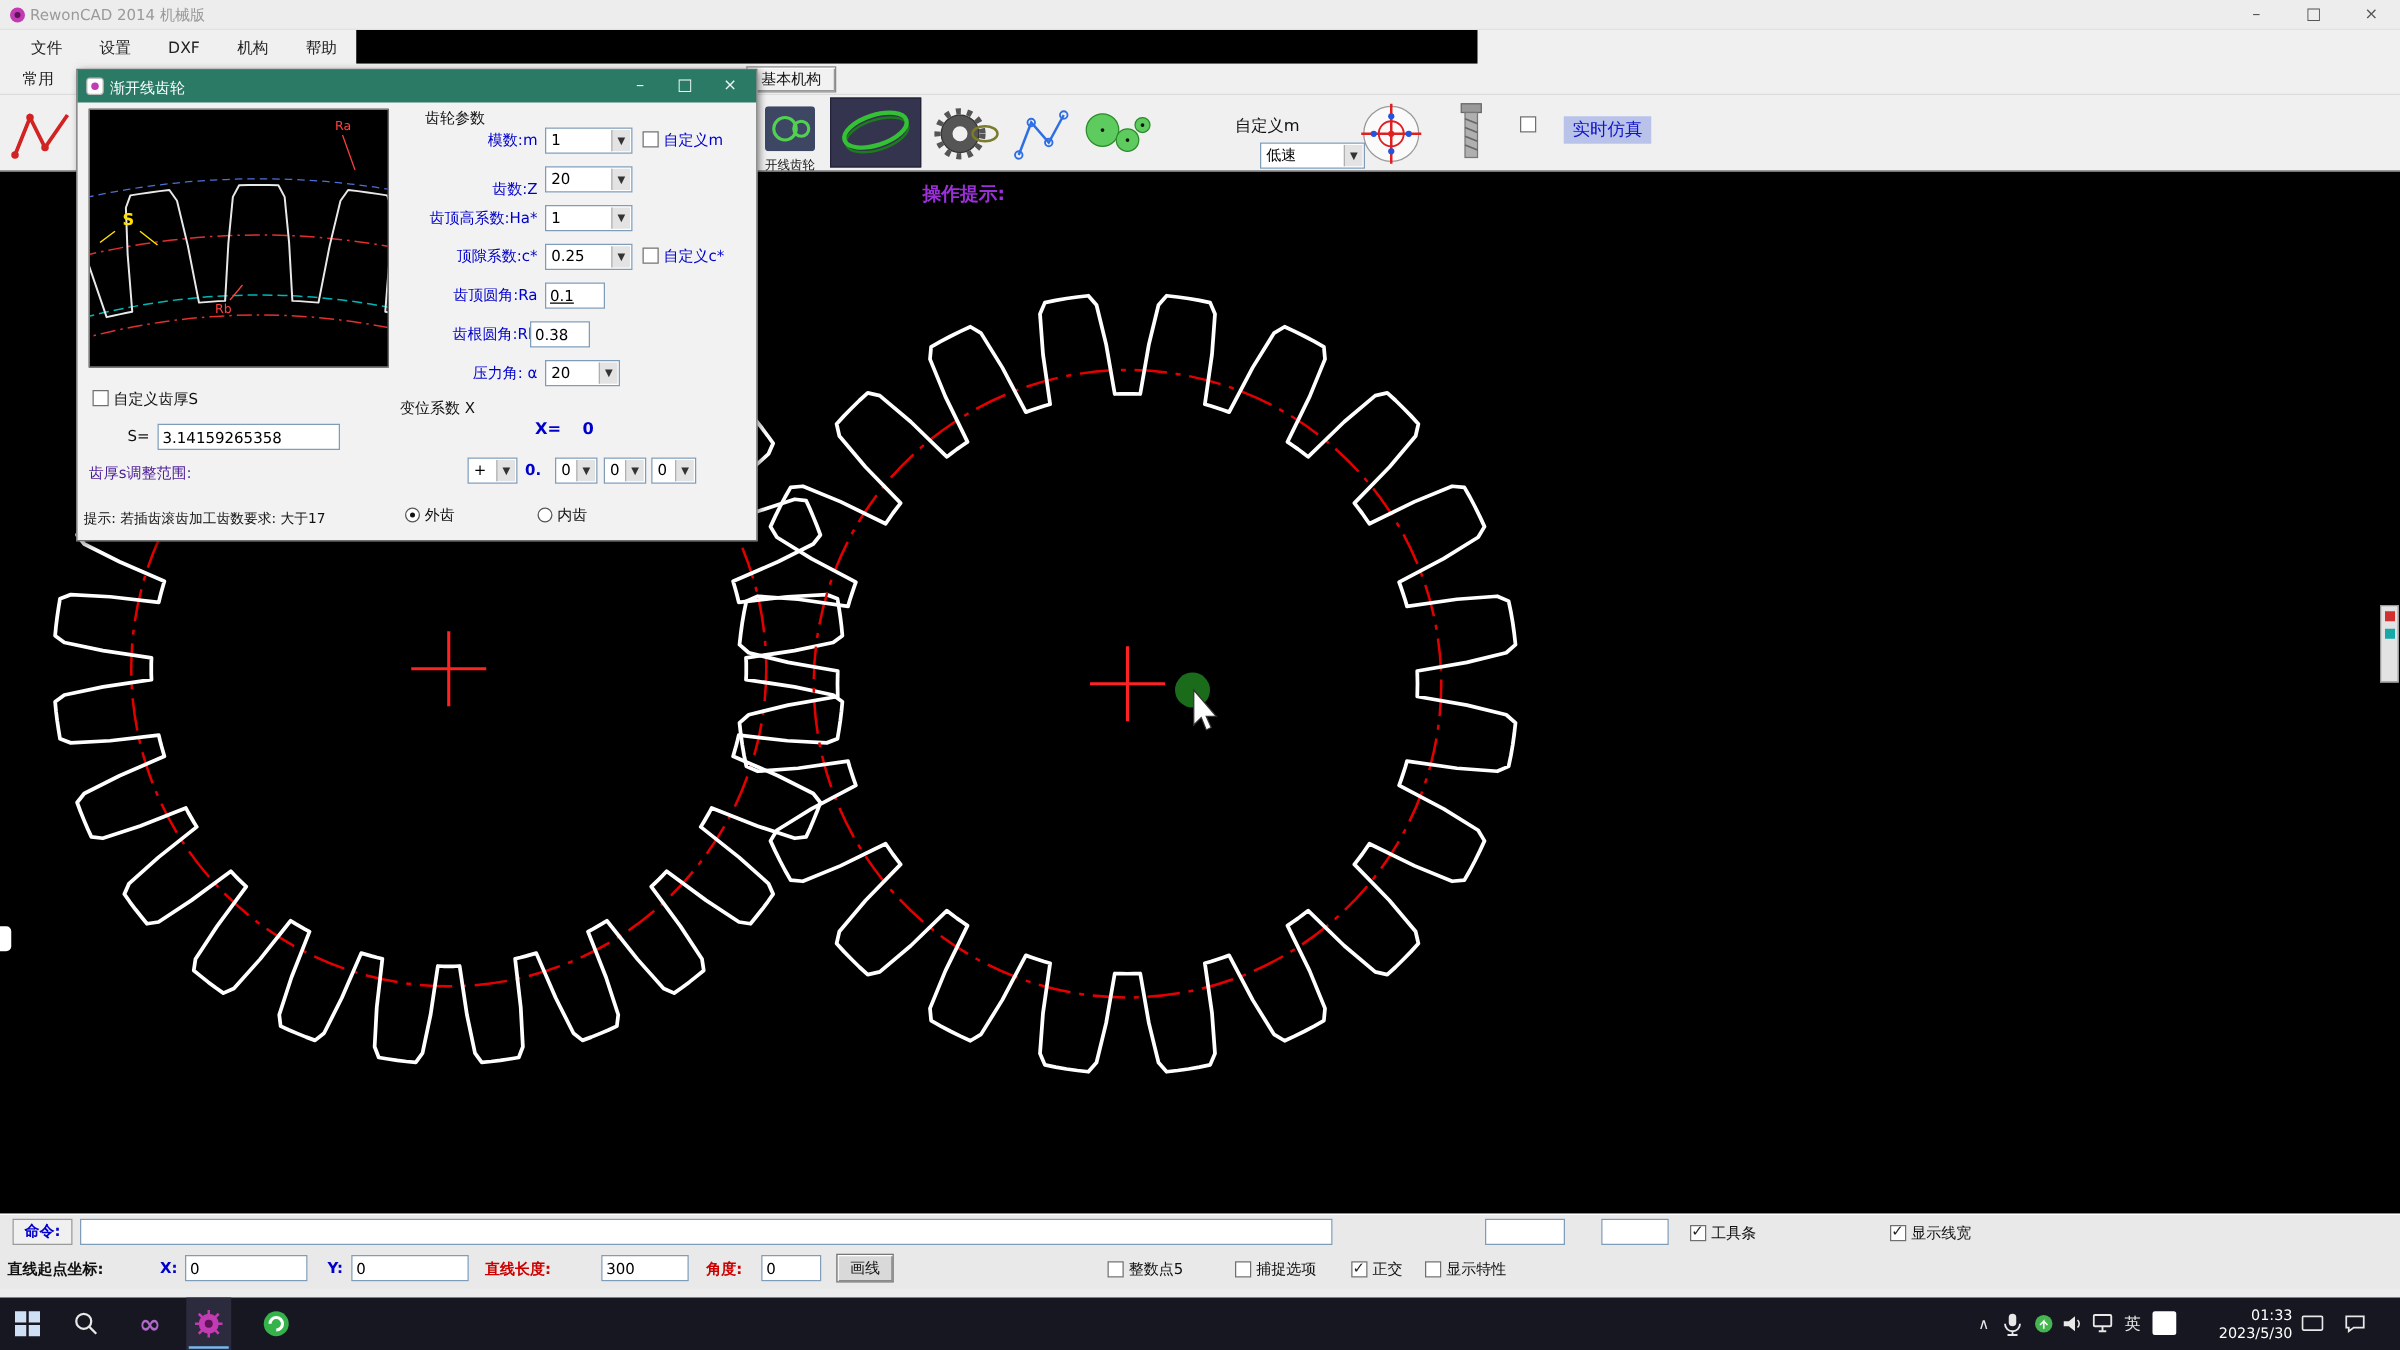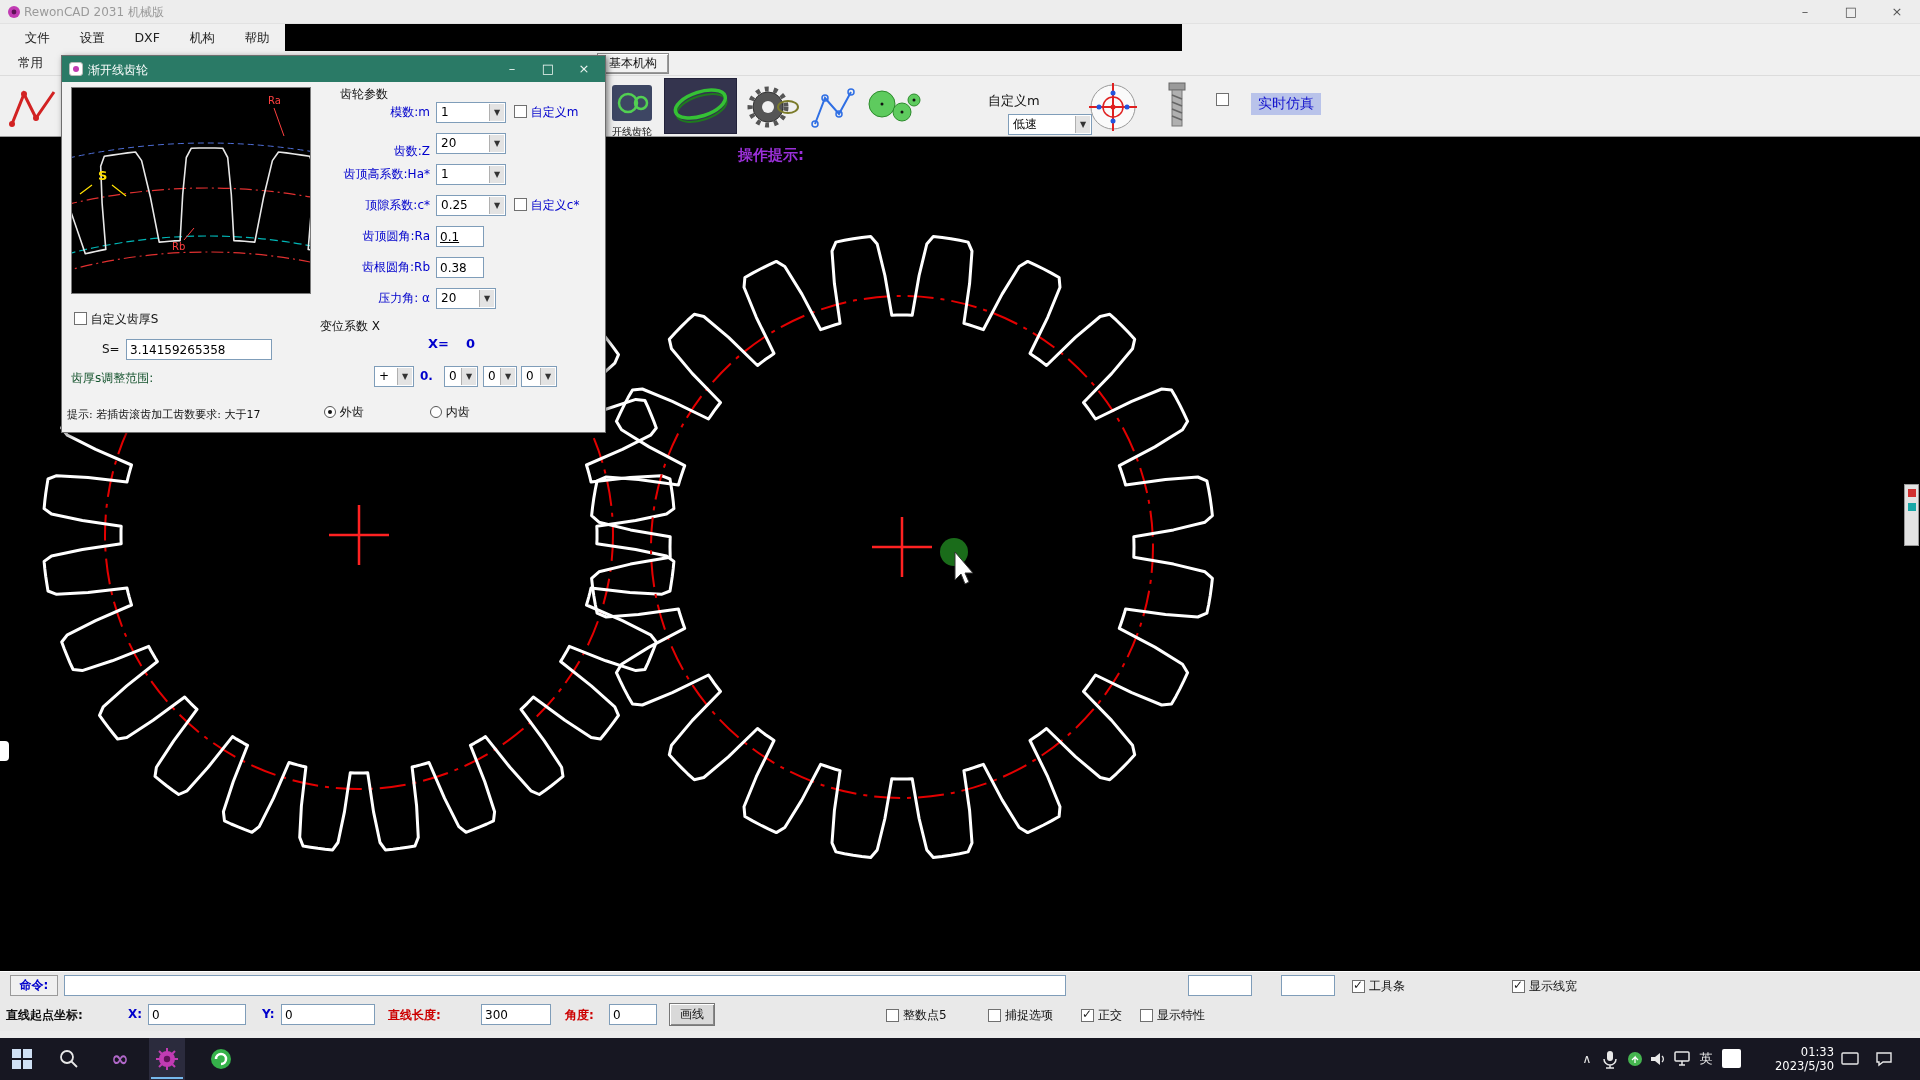--- a/index.html
+++ b/index.html
@@ -68,21 +68,21 @@
   .bluelab{color:#0000cc}
   .prow-label{position:absolute;left:206px;width:162px;text-align:right;color:#0000cc}
   .combo{position:absolute;background:#fff;border:1px solid #7f9db9;height:21px;line-height:19px;padding-left:4px;color:#000}
   .combo .arr{position:absolute;right:1px;top:1px;bottom:1px;width:15px;background:#e3e3e3;border-left:1px solid #b0b0b0;
               text-align:center;line-height:17px;font-size:8px;color:#333}
   .tin{position:absolute;background:#fff;border:1px solid #7f9db9;font-size:12px;padding:1px 3px;height:21px;font-family:inherit}
   .cb{position:relative;display:inline-block;width:13px;height:13px;background:#fff;border:1px solid #707070;vertical-align:-2px}
   .cb.checked::after{content:"\2713";position:absolute;left:0;top:-3px;font-size:12px;color:#222;font-weight:bold}
   .radio{display:inline-block;width:12px;height:12px;border:1px solid #555;border-radius:50%;background:#fff;position:relative;vertical-align:-2px}
   .radio.checked::after{content:"";position:absolute;left:3px;top:3px;width:4px;height:4px;border-radius:50%;background:#111}
-  .purple{color:#14532d}
+  .purple{color:#4c1d95}
 
   
   #cmdbar{left:0;top:971px;width:1920px;height:28px;background:#e9e9e9;border-top:1px solid #fff;z-index:4}
   #cmd-label{position:absolute;left:10px;top:3px;width:48px;height:21px;border:1px solid #9a9a9a;background:#f0f0f0;
              text-align:center;line-height:19px;color:#0000cc;font-weight:bold}
   #statusbar{left:0;top:999px;width:1920px;height:32px;background:#e9e9e9;z-index:4}
   #gapfill{left:0;top:1031px;width:1920px;height:7px;background:#ececec;z-index:4}
   .sb-red{color:#cc0000;font-weight:bold}
   .sb-blue{color:#0000cc;font-weight:bold}
   #draw-btn{position:absolute;left:669px;top:4px;width:46px;height:23px;background:#d9d9d9;border:1px solid #777;
@@ -99,21 +99,21 @@
   #ime-box{position:absolute;left:1722px;top:11px;width:19px;height:19px;background:#fff;border-radius:2px}
 </style>
 </head>
 <body>
 
 <div id="titlebar" class="abs">
   <svg class="abs" style="left:6px;top:4px" width="16" height="16">
     <circle cx="8" cy="8" r="6" fill="#c13bb3"></circle>
       <circle cx="8" cy="8" r="2.4" fill="#5e1257"></circle>
   </svg>
-  <span class="ttl">RewonCAD 2031 机械版</span>
+  <span class="ttl">RewonCAD 2014 机械版</span>
   <span class="winbtn" style="left:1782px">–</span>
   <span class="winbtn" style="left:1828px">□</span>
   <span class="winbtn" style="left:1874px">×</span>
 </div>
 
 <div id="menubar" class="abs">
   <span style="display:inline-block;width:8px"></span>
   <span class="menuitem">文件</span>
   <span class="menuitem">设置</span>
   <span class="menuitem">DXF</span>
@@ -293,21 +293,21 @@
   </div>
   <span class="abs" style="left:452px;top:141px">
     <span class="cb"></span>
     <span class="bluelab">自定义c*</span>
   </span>
 
   <span class="prow-label" style="top:172px">齿顶圆角:Ra</span>
   <input class="tin" style="left: 374px; top: 170px; width: 48px; text-decoration: underline;" value="0.1">
 
   <span class="prow-label" style="top:203px">齿根圆角:Rb</span>
-  <input class="tin" style="left: 374px; top: 201px; width: 48px;" value="0.38">
+  <input class="tin" style="left: 362px; top: 201px; width: 48px;" value="0.38">
 
   <span class="prow-label" style="top:234px">压力角: α</span>
   <div class="combo" style="left:374px;top:232px;width:60px">
     <span>20</span><span class="arr">▼</span>
   </div>
 
   <span class="abs" style="left:258px;top:262px;color:#111">变位系数 X</span>
   <span class="abs sb-blue" style="left:366px;top:280px;font-size:13px">X=</span>
   <span class="abs sb-blue" style="left:404px;top:280px;font-size:13px">0</span>
 

